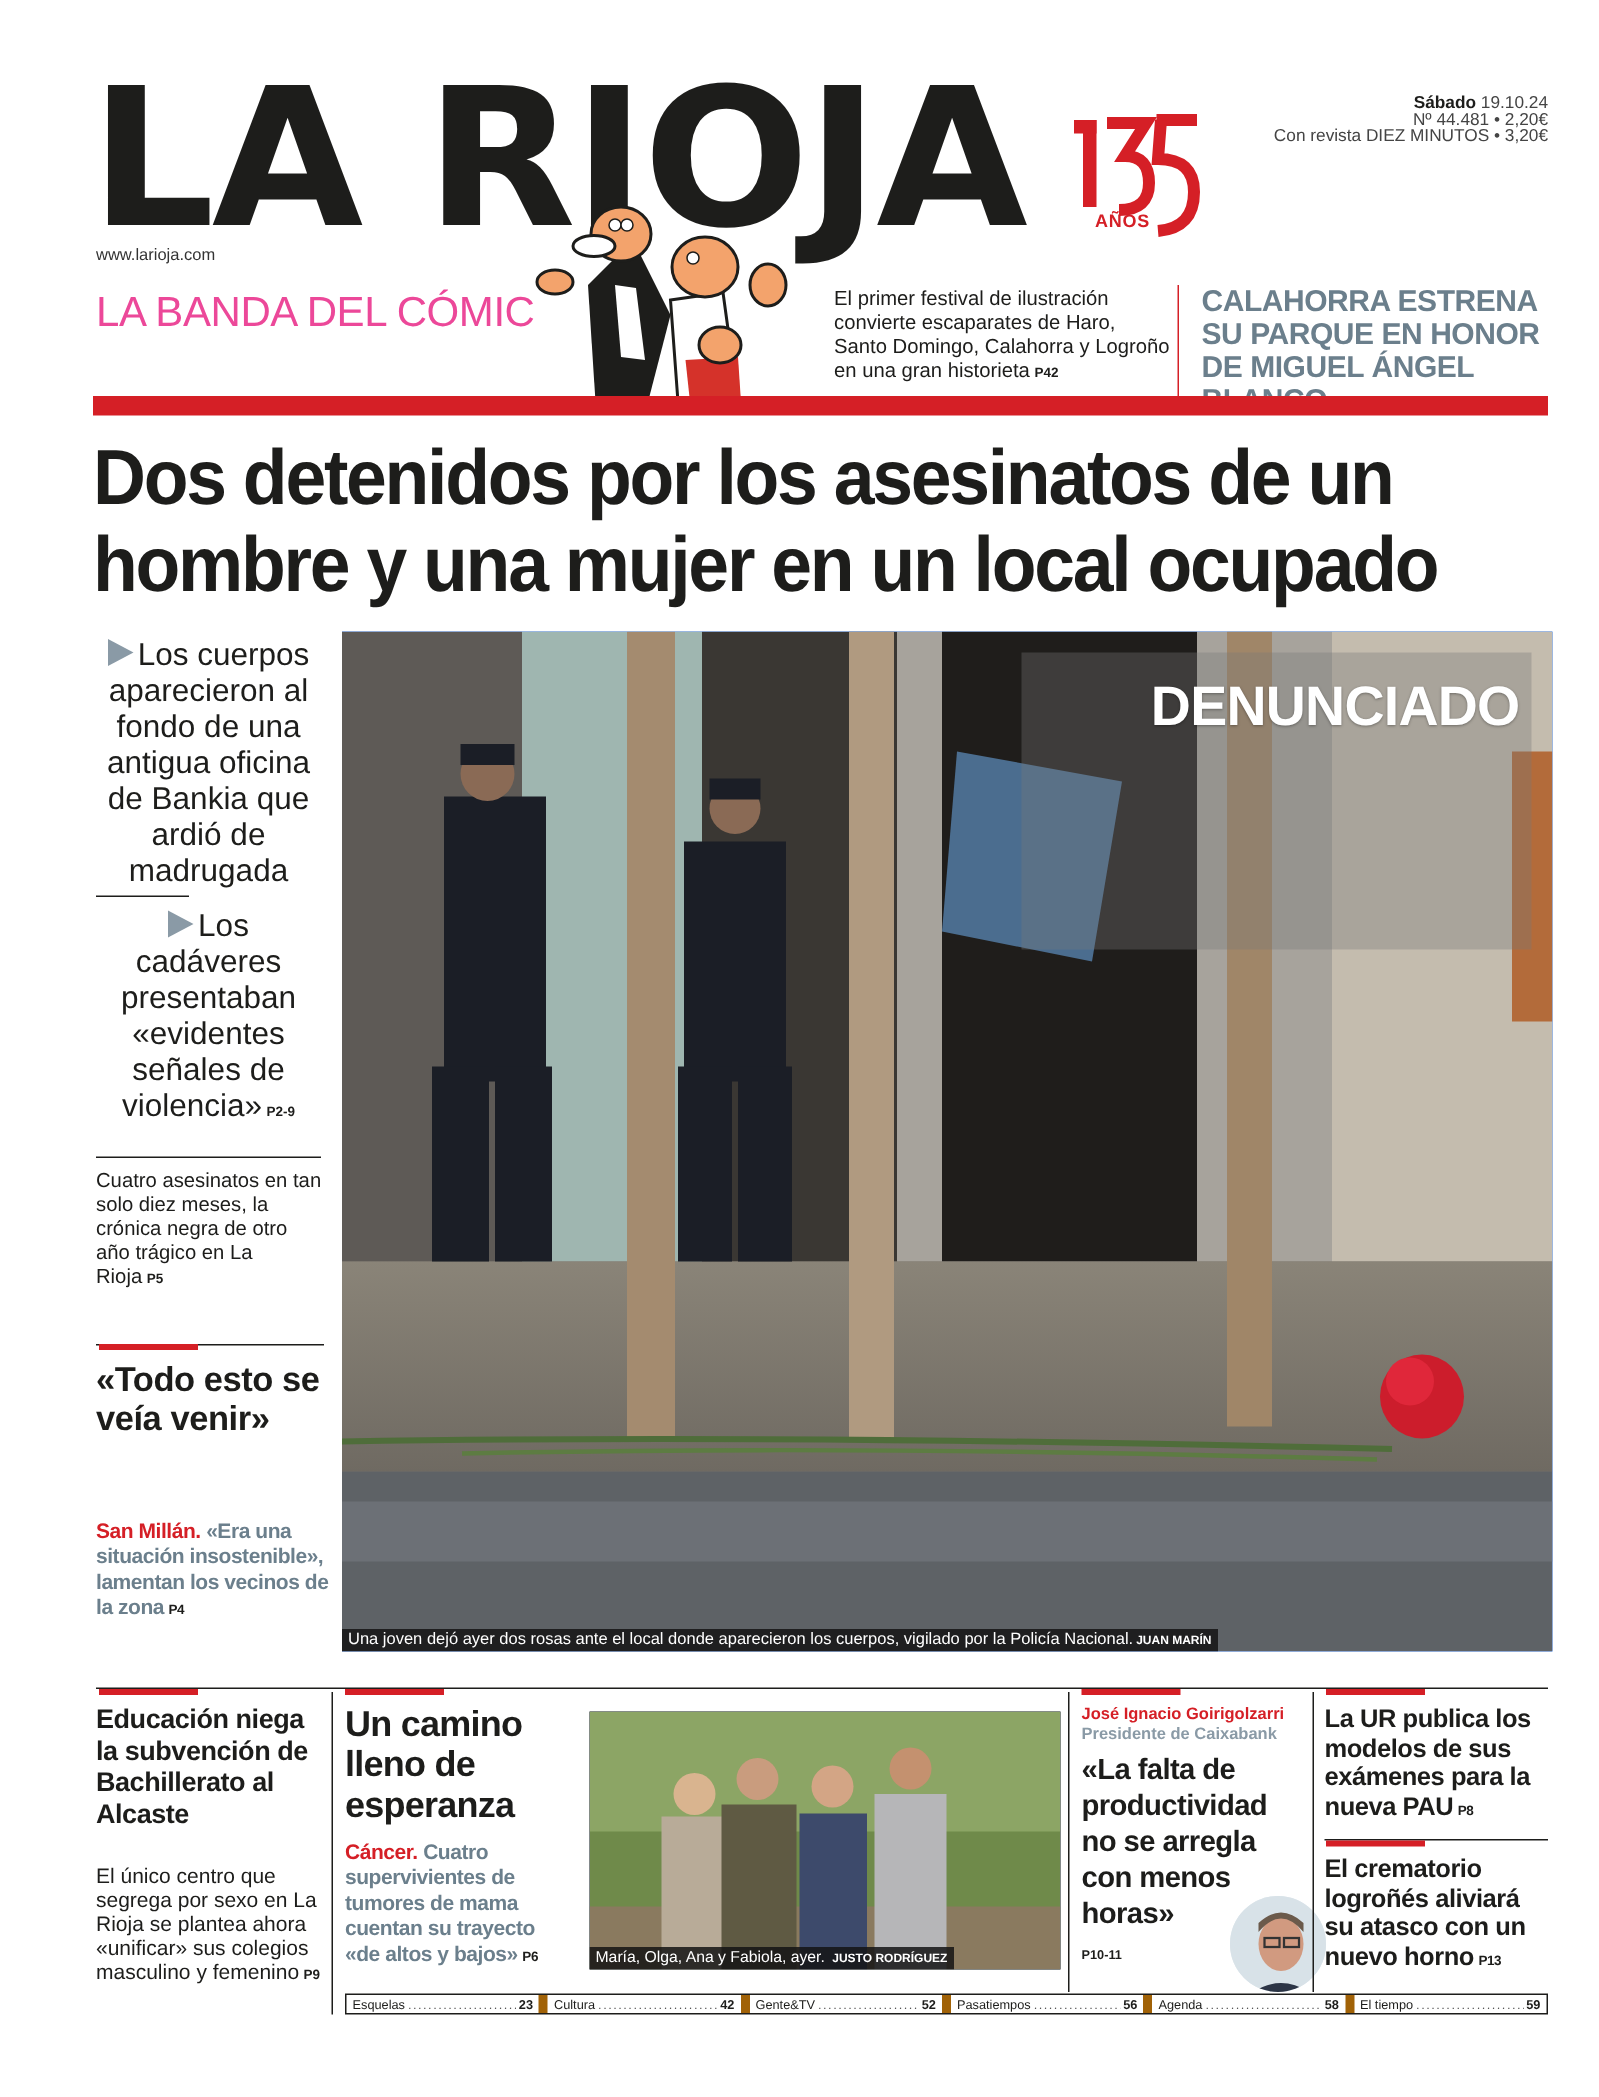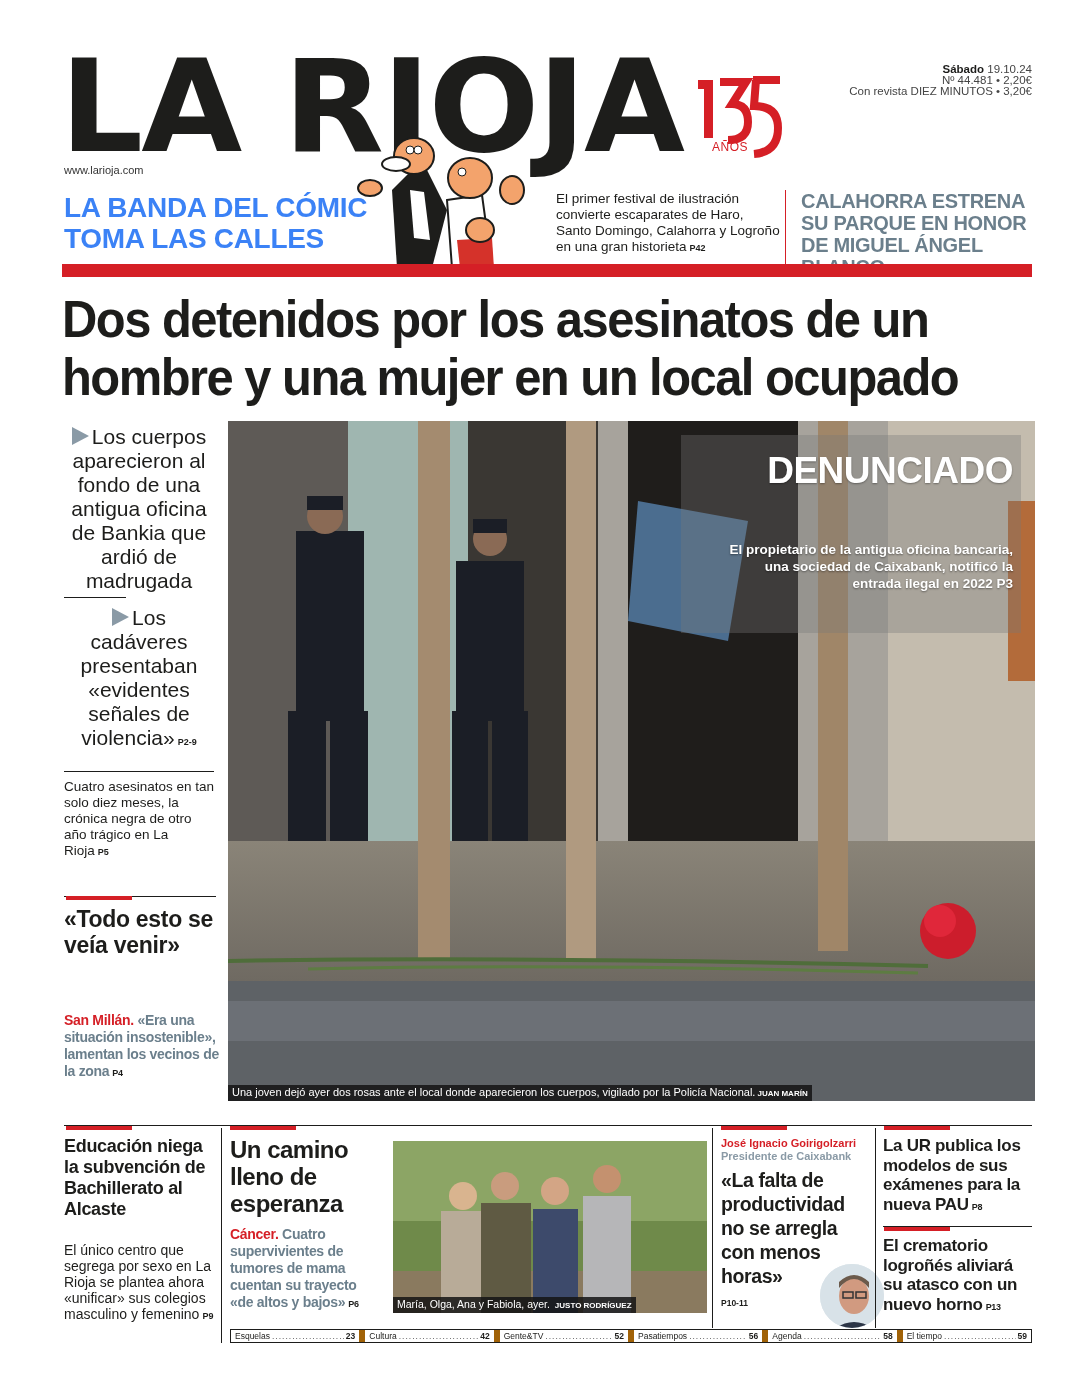--- a/index.html
+++ b/index.html
@@ -8,30 +8,30 @@
 
   
   .masthead-title {
     position: absolute; left: 60px; top: 52px;
     font-family: "DejaVu Sans", sans-serif; font-weight: 900;
     font-size: 128px; line-height: 110px; letter-spacing: -2px;
     color: #1d1d1b; transform: scaleX(1.02); transform-origin: left top;
     white-space: nowrap;
   }
   .masthead-url { position: absolute; left: 64px; top: 164px; font-size: 11px; color: #333; }
-  .anniv { position: absolute; left: 698px; top: 70px; width: 90px; height: 90px; }
+  .anniv { position: absolute; left: 716px; top: 70px; width: 90px; height: 90px; font-weight: bold; }
   .anniv-label { position: absolute; left: 14px; top: 70px; font-size: 12px; color: #d51f26; letter-spacing: 0.5px; }
   .edition { position: absolute; right: 34px; top: 64px; text-align: right; font-size: 11.5px; line-height: 11px; color: #444; }
   .edition b { color: #1d1d1b; }
 
   
   .comic { position: absolute; left: 352px; top: 130px; width: 180px; height: 138px; }
 
   
-  .promo-left { position: absolute; left: 64px; top: 192px; font-size: 28px; font-weight: 700; line-height: 31px; color: #3b82f6; font-family: "Liberation Sans", sans-serif; letter-spacing: -0.3px; }
+  .promo-left { position: absolute; left: 64px; top: 192px; font-size: 28px; font-weight: 400; line-height: 31px; color: #ec4899; font-family: "Liberation Sans", sans-serif; letter-spacing: -0.3px; }
   .promo-mid { position: absolute; left: 556px; top: 191px; width: 225px; font-size: 13.5px; line-height: 16px; color: #1d1d1b; }
   .promo-divider { position: absolute; left: 785px; top: 190px; width: 1px; height: 74px; background: #d51f26; }
   .promo-right { position: absolute; left: 801px; top: 190px; width: 235px; font-size: 20px; font-weight: 700; line-height: 22px; color: #6b7f8c; letter-spacing: -0.3px; }
   .pref { font-size: 9px; font-weight: 700; color: #1d1d1b; margin-left: 3px; }
 
   .red-bar { position: absolute; left: 62px; top: 264px; width: 970px; height: 13px; background: #d51f26; }
 
   
   .main-headline { position: absolute; left: 62px; top: 290px; width: 980px; font-family: "Liberation Sans", sans-serif; font-weight: 700; font-size: 52px; line-height: 58px; letter-spacing: -1.6px; color: #1d1d1b; transform: scaleX(0.94); transform-origin: left top; white-space: nowrap; }
 
@@ -111,21 +111,20 @@
     <path d="M105 110 L140 108 L142 138 L108 138 Z" fill="#d5322a"></path>
     <ellipse cx="118" cy="48" rx="22" ry="20" fill="#f3a36c" stroke="#1d1d1b" stroke-width="2"></ellipse>
     <circle cx="110" cy="42" r="4" fill="#fff" stroke="#1d1d1b"></circle>
     <ellipse cx="160" cy="60" rx="12" ry="14" fill="#f3a36c" stroke="#1d1d1b" stroke-width="2"></ellipse>
     <ellipse cx="128" cy="100" rx="14" ry="12" fill="#f3a36c" stroke="#1d1d1b" stroke-width="2"></ellipse>
   </svg>
 </div>
 
 <div class="promo-left">
   <div>LA BANDA DEL CÓMIC</div>
-  <div>TOMA LAS CALLES</div>
 </div>
 <div class="promo-mid">
   <span>El primer festival de ilustración convierte escaparates de Haro, Santo Domingo, Calahorra y Logroño en una gran historieta</span><span class="pref">P42</span>
 </div>
 <div class="promo-divider"></div>
 <div class="promo-right">
   <span>CALAHORRA ESTRENA SU PARQUE EN HONOR DE MIGUEL ÁNGEL BLANCO</span><span class="pref">P16</span>
 </div>
 
 <div class="red-bar"></div>
@@ -192,23 +191,20 @@
     <rect x="590" y="0" width="30" height="530" fill="#a08668"></rect>
     <path d="M0 540 Q300 535 700 545" stroke="#4f6d3a" stroke-width="4" fill="none"></path>
     <path d="M80 548 Q350 542 690 552" stroke="#5d7c42" stroke-width="3" fill="none"></path>
     <circle cx="720" cy="510" r="28" fill="#cc1d2c"></circle>
     <circle cx="712" cy="500" r="16" fill="#e0273a"></circle>
   </svg>
   <div class="photo-overlay-box"></div>
   <div class="overlay-title">
     <div>DENUNCIADO</div>
   </div>
-  <div class="overlay-text">
-    <span>El propietario de la antigua oficina bancaria, una sociedad de Caixabank, notificó la entrada ilegal en 2022</span> <span>P3</span>
-  </div>
   <div class="caption-bar">
     <span>Una joven dejó ayer dos rosas ante el local donde aparecieron los cuerpos, vigilado por la Policía Nacional.</span><span class="credit">JUAN MARÍN</span>
   </div>
 </div>
 
 <div class="rule" style="left:64px; top:1125px; width:968px;"></div>
 
 <div class="red-tab" style="left:66px; top:1126px; width:66px;"></div>
 <div class="bottom-head" style="left:64px; top:1136px; width:150px;">Educación niega la subvención de Bachillerato al Alcaste</div>
 <div class="bottom-body" style="left:64px; top:1242px; width:150px; font-weight:300; font-size:14px;">

